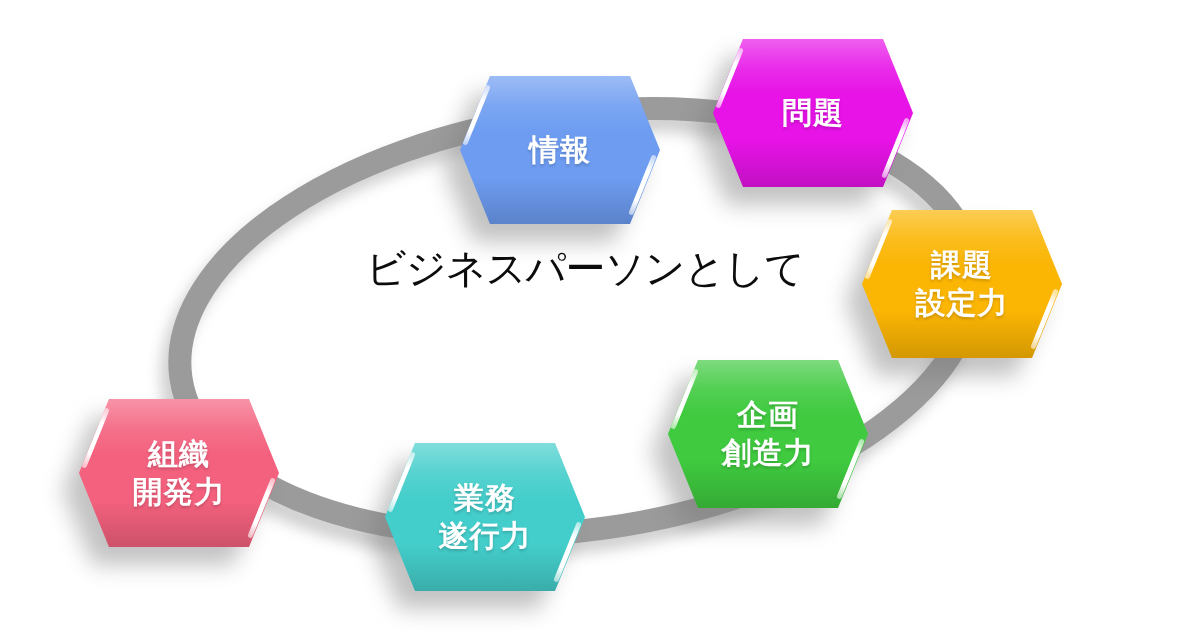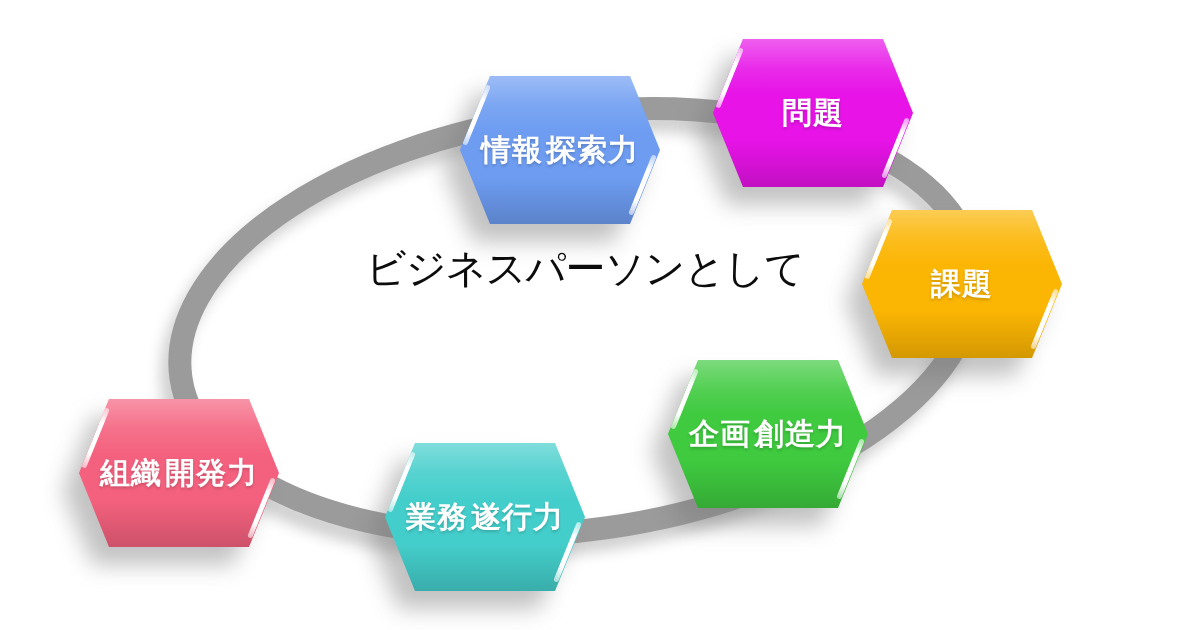--- a/index.html
+++ b/index.html
@@ -61,21 +61,21 @@
     border-radius: 4px;
     transform: rotate(22deg);
   }
   .bevel-tl { left: 14px; top: 7px; }
   .bevel-br { left: 180px; top: 77px; }
 
   .hex-label {
     position: absolute;
     inset: 0;
     display: flex;
-    flex-direction: row;
+    flex-direction: column;
     align-items: center;
     justify-content: center;
     gap: 3px;
     color: #ffffff;
     font-weight: bold;
     font-size: 30px;
     line-height: 1.15;
     text-shadow: 0 2px 3px rgba(0,0,0,0.18);
     letter-spacing: 1px;
   }
@@ -101,41 +101,41 @@
   <div class="center-title" style="color: rgb(12, 12, 12);">
     <div>ビジネスパーソンとして</div>
   </div>
 
   <div class="hex-wrap pos-0">
     <div class="hex" style="--c: #6d9cf1;">
       <div class="bevel bevel-tl"></div>
       <div class="bevel bevel-br"></div>
       <div class="hex-label">
         <span>情報</span>
-        <span>探索力</span>
       </div>
     </div>
   </div>
 
   <div class="hex-wrap pos-1">
     <div class="hex" style="--c: #e713e7;">
       <div class="bevel bevel-tl"></div>
       <div class="bevel bevel-br"></div>
       <div class="hex-label">
         <span>問題</span>
       </div>
     </div>
   </div>
 
   <div class="hex-wrap pos-2">
     <div class="hex" style="--c: #fbb503;">
       <div class="bevel bevel-tl"></div>
       <div class="bevel bevel-br"></div>
       <div class="hex-label">
         <span>課題</span>
+        <span>設定力</span>
       </div>
     </div>
   </div>
 
   <div class="hex-wrap pos-3">
     <div class="hex" style="--c: #3fca3f;">
       <div class="bevel bevel-tl"></div>
       <div class="bevel bevel-br"></div>
       <div class="hex-label">
         <span>企画</span>

